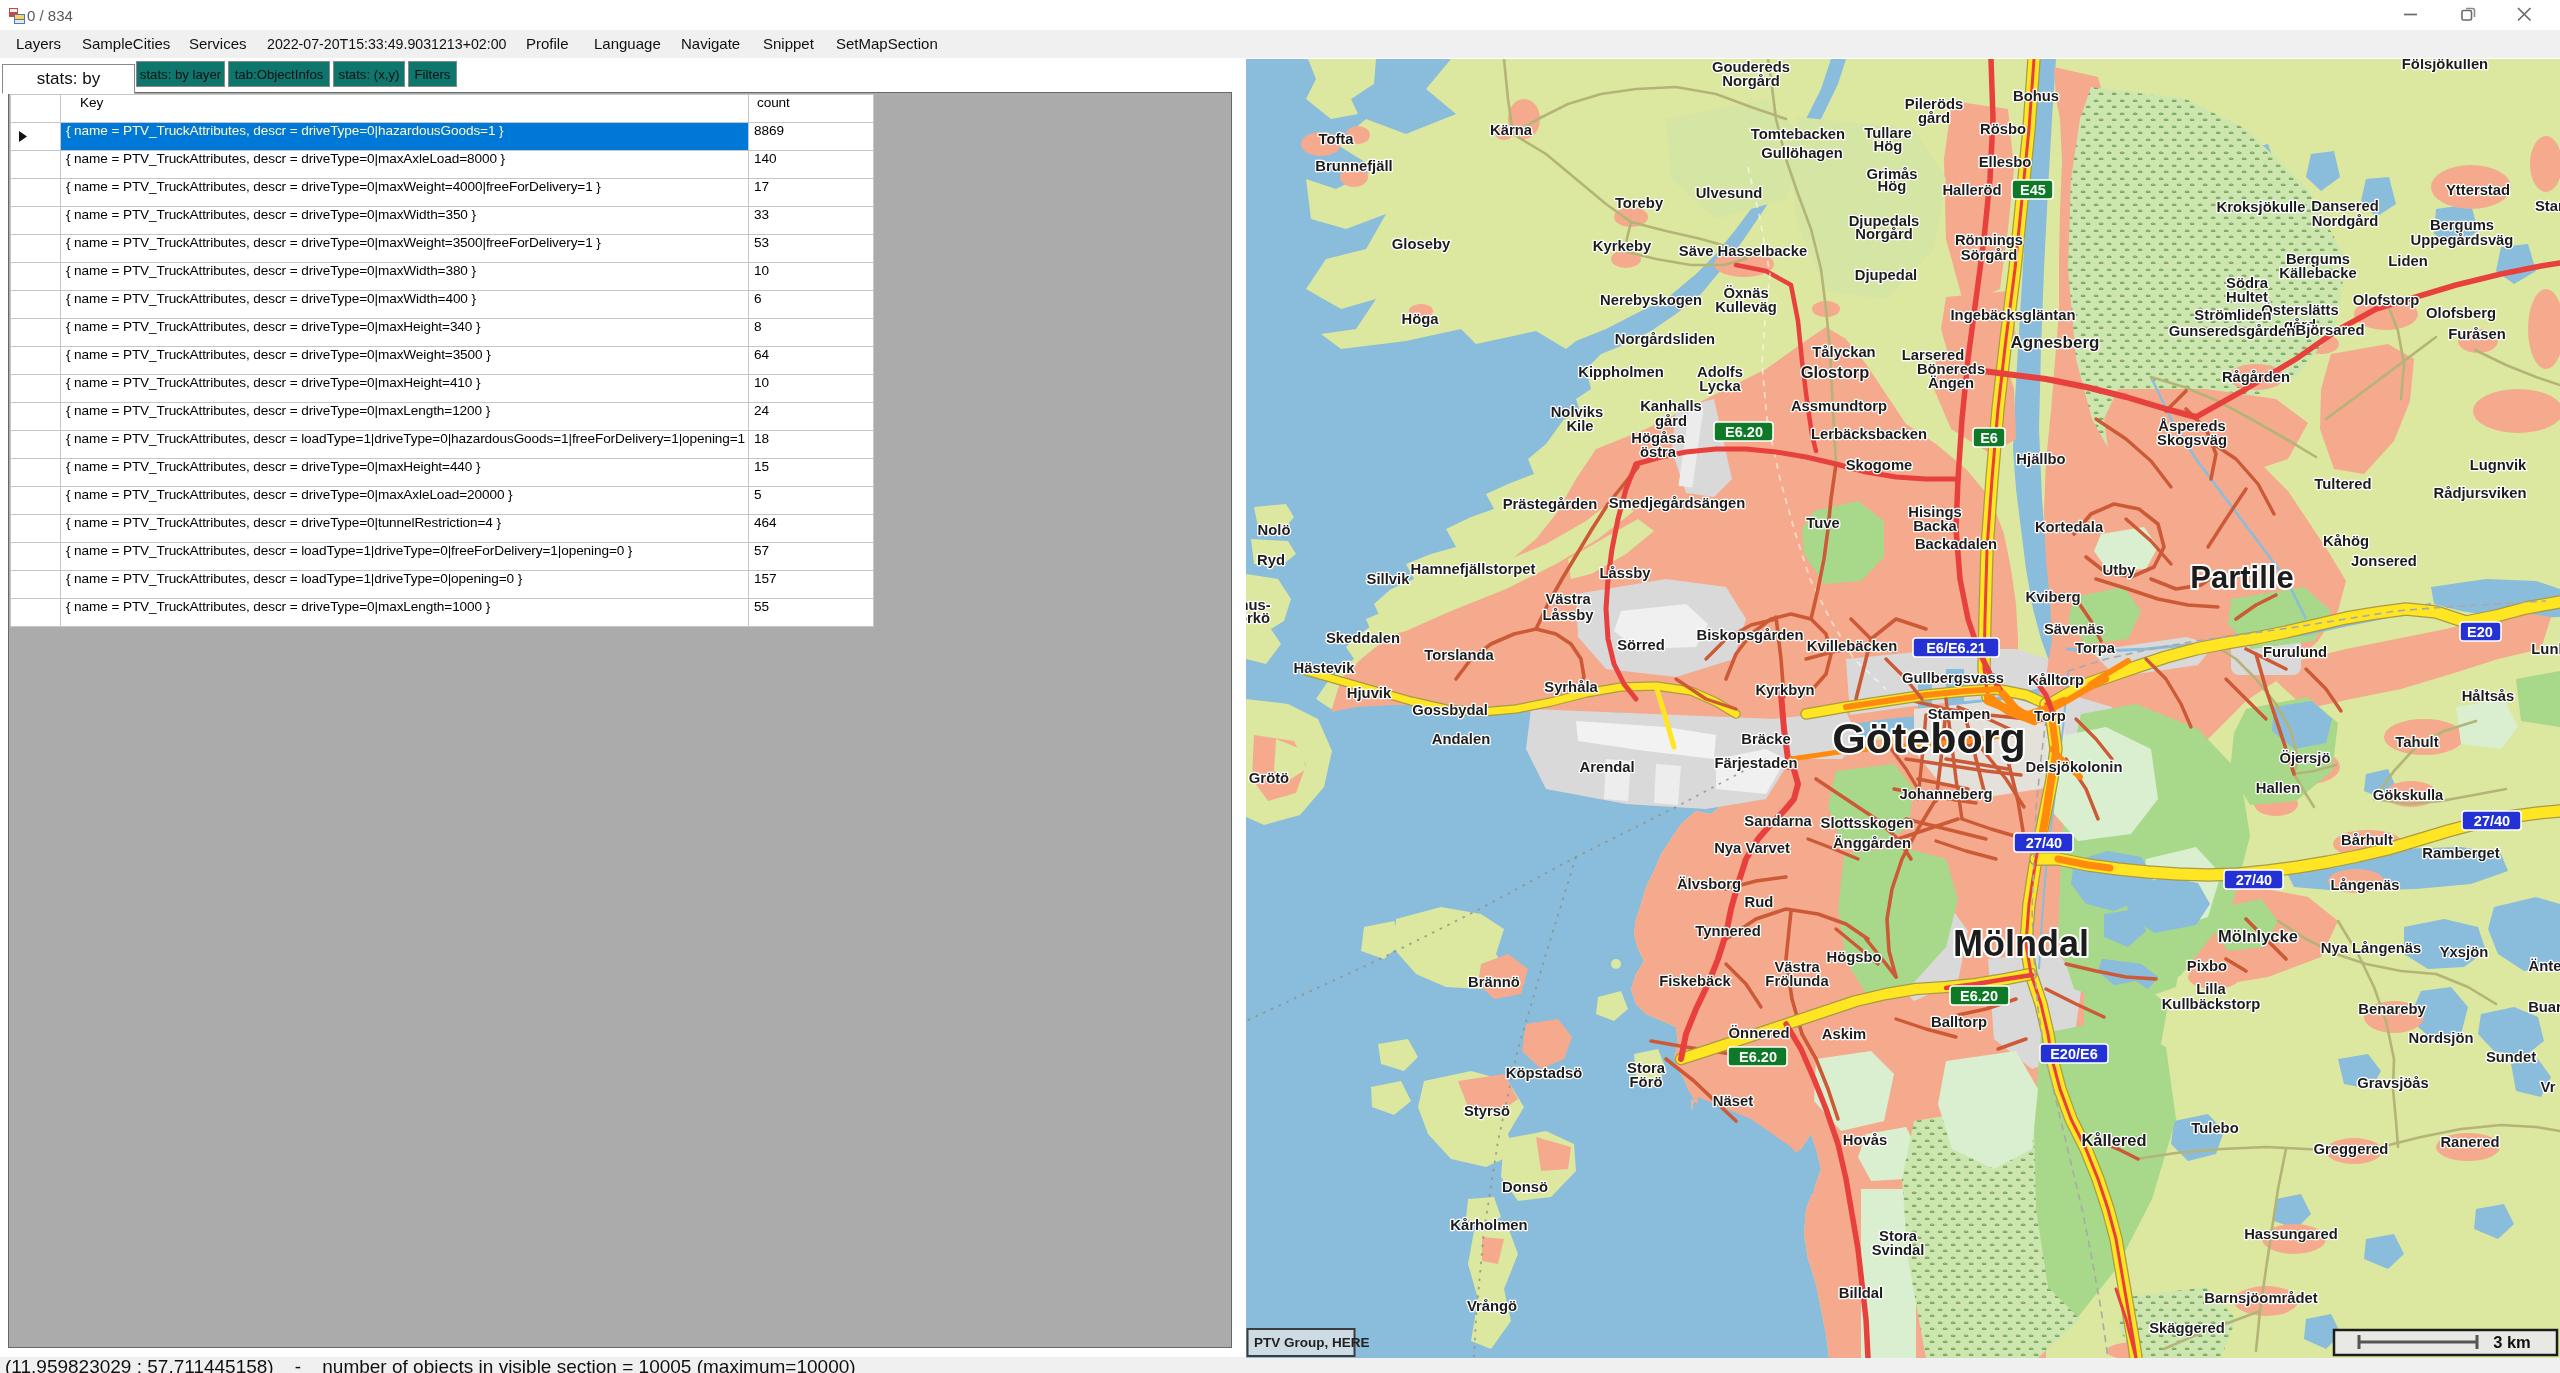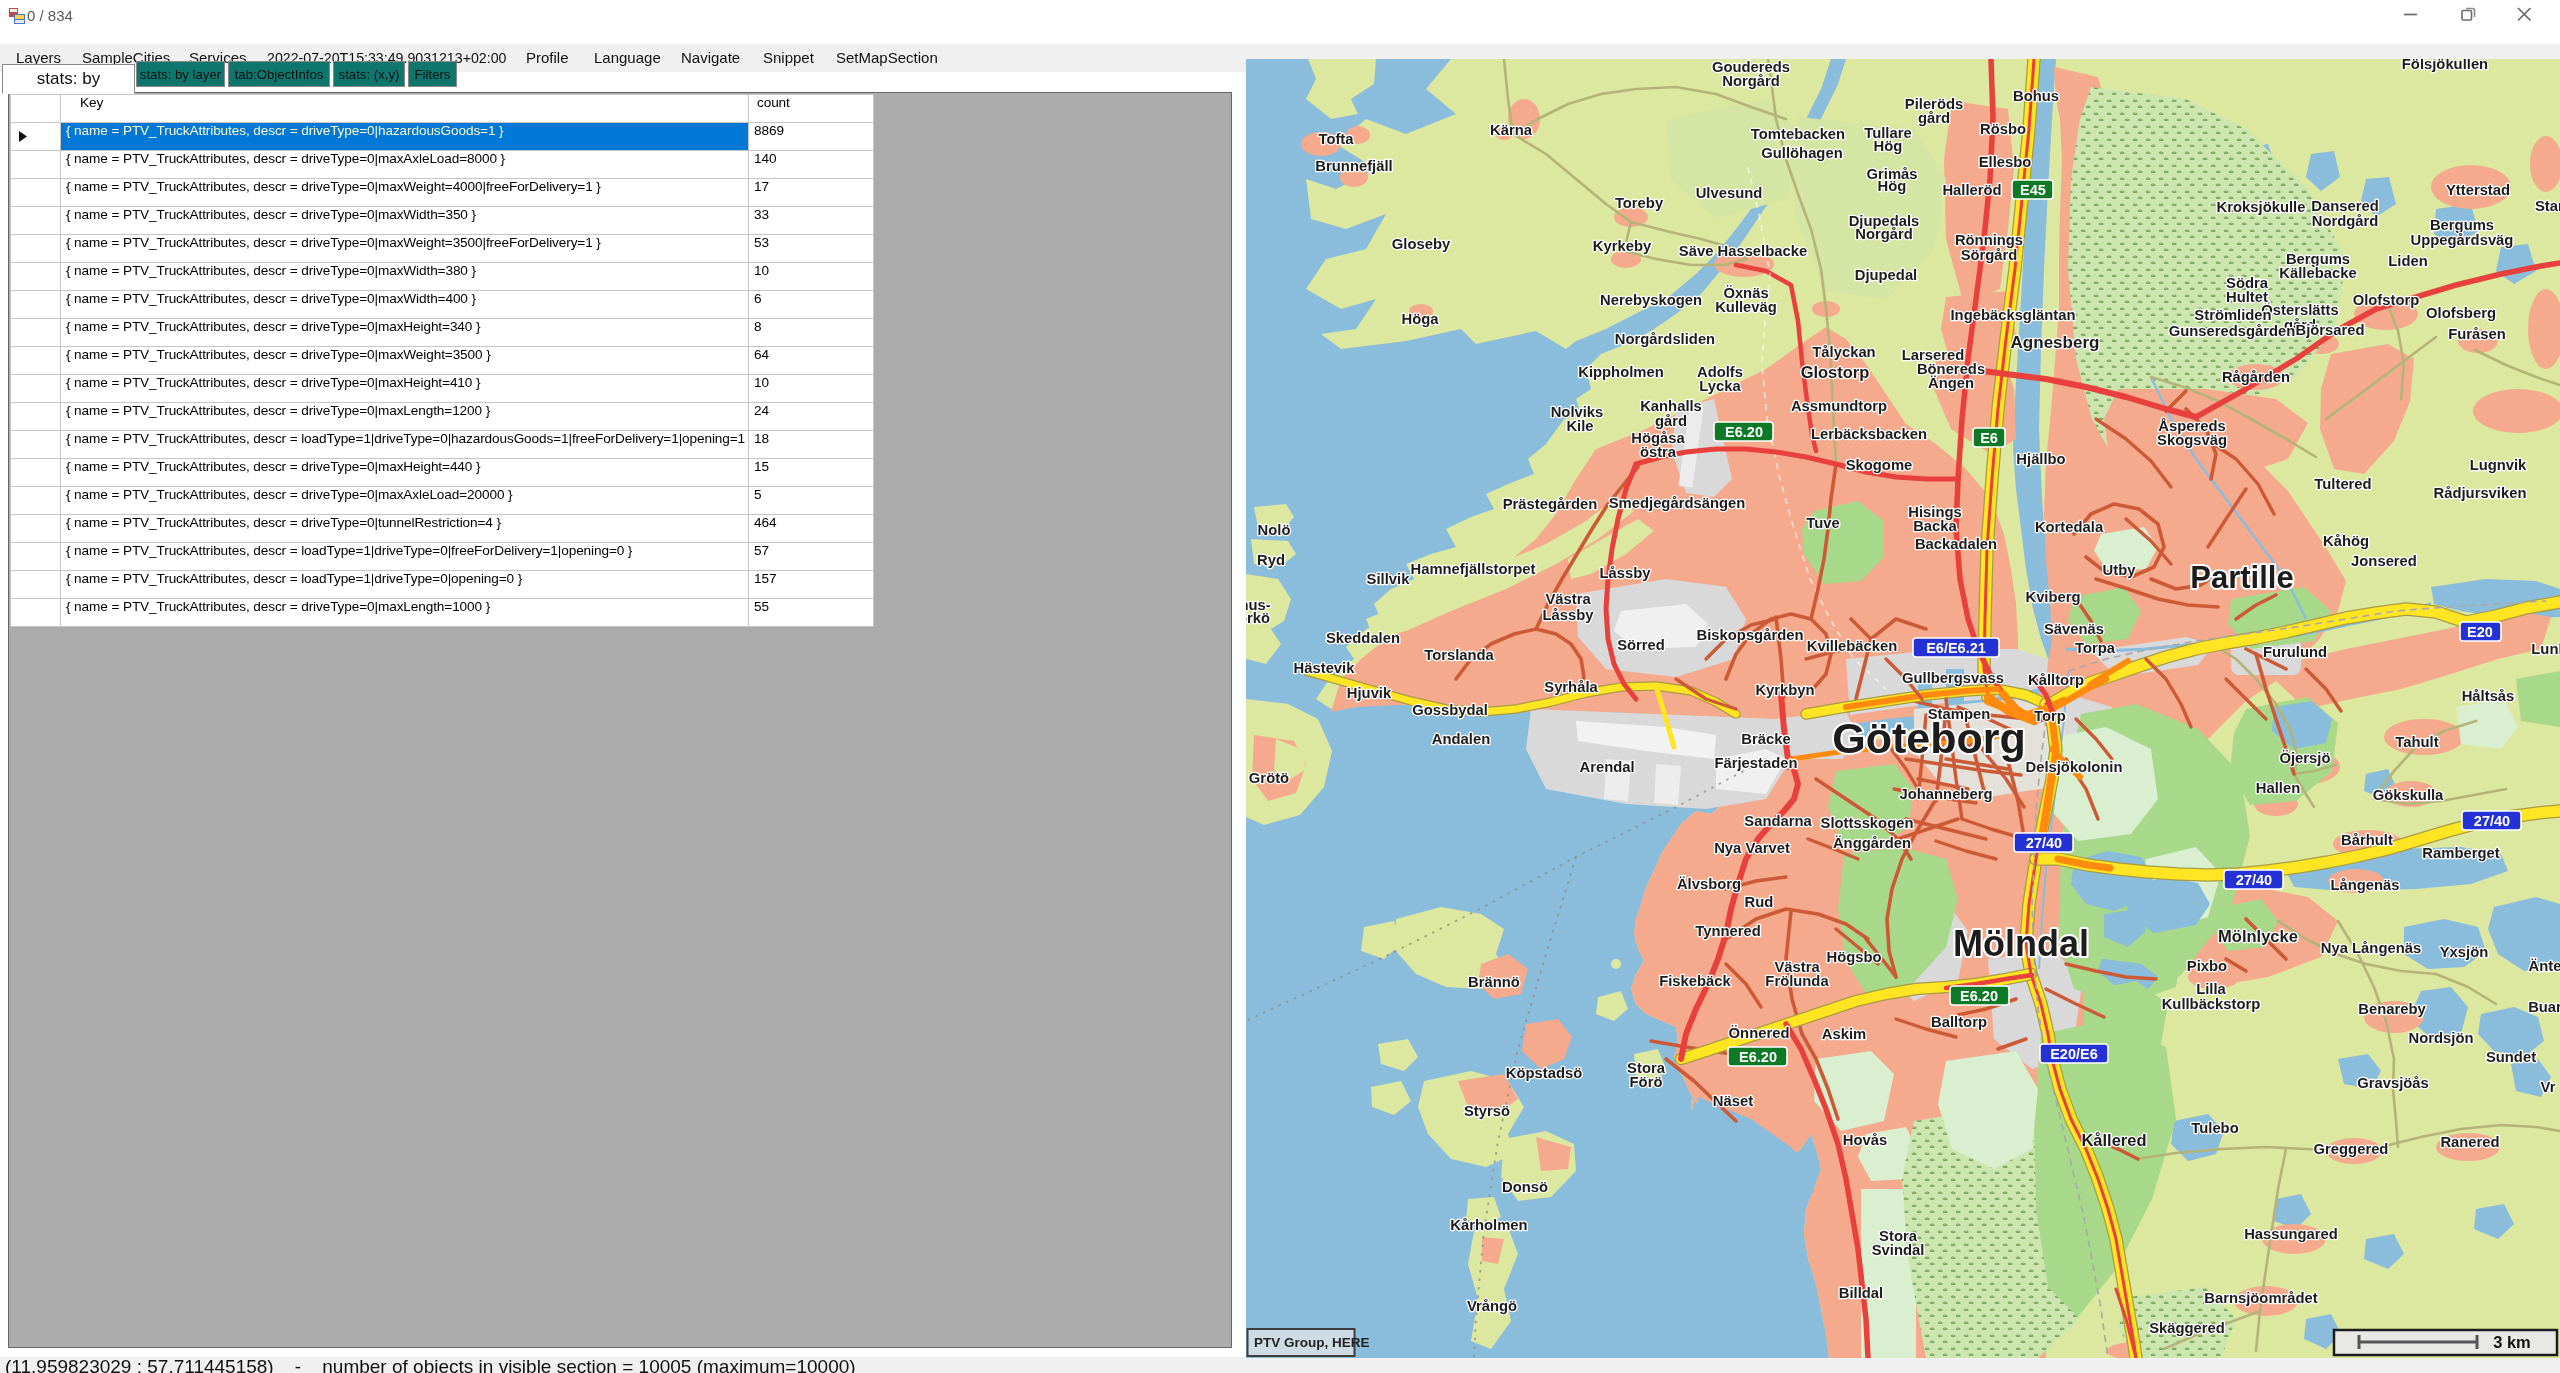--- a/index.html
+++ b/index.html
@@ -1,18 +1,18 @@
 <!DOCTYPE html>
 <html><head>
 <meta charset="utf-8">
 <style>
   * { margin:0; padding:0; box-sizing:border-box; }
   html,body { width:2560px; height:1373px; background:#ffffff; font-family:"Liberation Sans", sans-serif; overflow:hidden; }
   .titletext { position:absolute; left:27px; top:7px; font-size:15px; color:#5a5a5a; }
-  .menubar { position:absolute; left:0; top:44px; width:2560px; height:28px; background:#f0f0f0; font-size:15px; color:#101010; }
+  .menubar { position:absolute; left:0; top:30px; width:2560px; height:28px; background:#f0f0f0; font-size:15px; color:#101010; }
   .menubar span { position:absolute; top:5px; }
   .tab { position:absolute; font-size:13.2px; color:#101010; border:1px solid #898989; background:#0f766e; top:61px; height:26px; line-height:25px; text-align:center; overflow:hidden; z-index:1; }
   .tab.active { top:64px; height:30px; line-height:28px; background:#ffffff; border-bottom:1px solid #ffffff; z-index:3; font-size:17px; }
   .graypanel { position:absolute; left:8px; top:92px; width:1224px; height:1256px; background:#ababab; border:1px solid #686868; }
   .statusbar { position:absolute; left:0; top:1357px; width:2560px; height:16px; background:#f0f0f0; }
   .statustext { position:absolute; left:5px; top:1356px; font-size:19px; color:#101010; }
   table.grid { border-collapse:collapse; position:absolute; left:1px; top:1px; background:#fff; table-layout:fixed; width:864px; }
   table.grid td { border:1px solid #c6c6c6; font-size:13.6px; letter-spacing:-0.1px; color:#000; padding:0 0 12px 5px; white-space:nowrap; overflow:hidden; height:27.2px; }
   table.grid tr.hdr td { height:26px; }
   table.grid td.sel { background:#0078d7; color:#fef9c3; }

